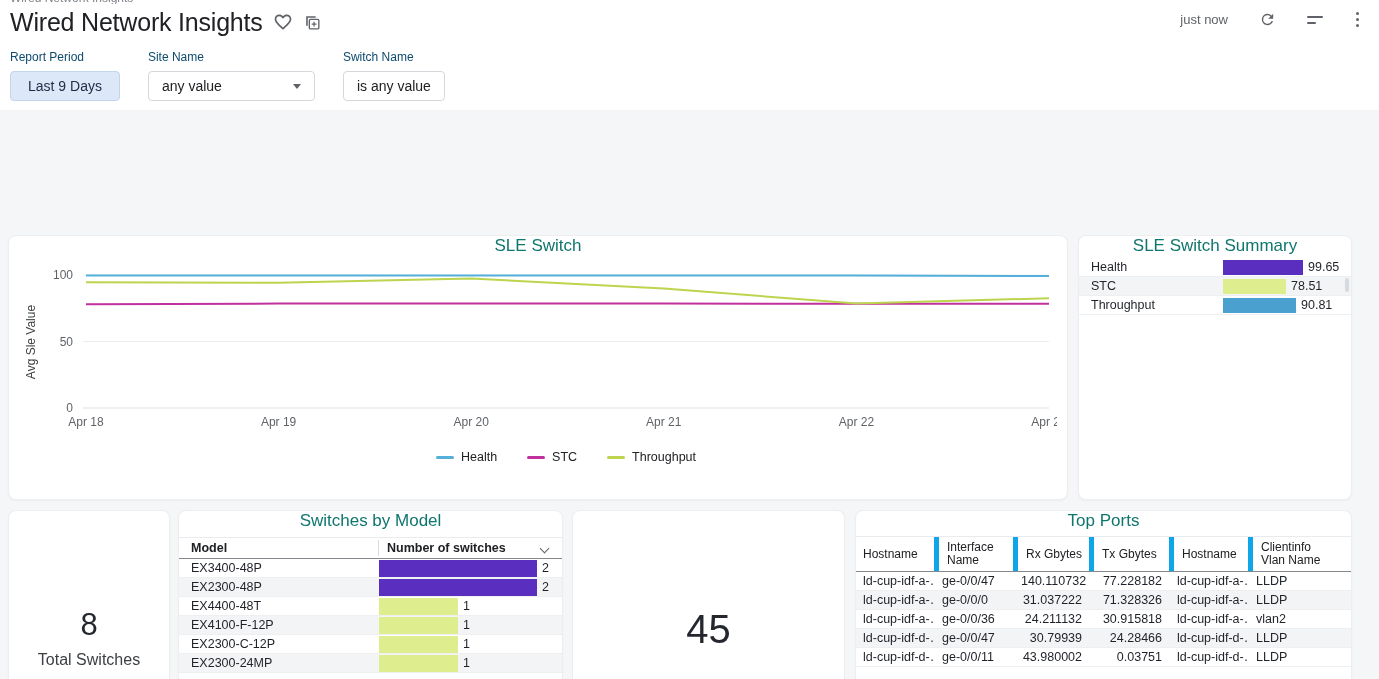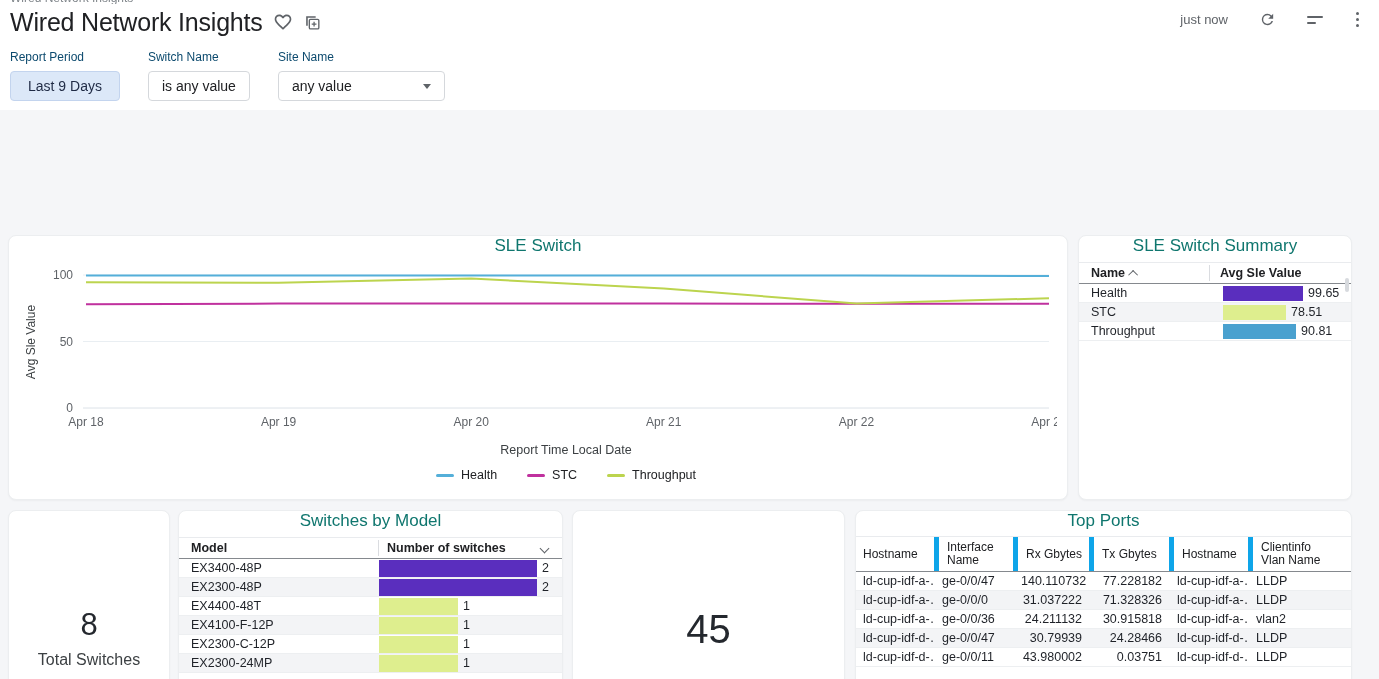--- a/index.html
+++ b/index.html
@@ -146,30 +146,30 @@
   </div>
 
   <div class="fbar" id="filter-bar">
       <div class="fgroup">
         <div class="flabel">Report Period</div>
         <div class="fctrl filled">
           <span>Last 9 Days</span>
         </div>
       </div>
       <div class="fgroup">
-        <div class="flabel">Switch Name</div>
-        <div class="fctrl outline">
-          <span>is any value</span>
-        </div>
-      </div>
-      <div class="fgroup">
         <div class="flabel">Site Name</div>
         <div class="fctrl select">
           <span>any value</span>
           <span class="caret"></span>
+        </div>
+      </div>
+      <div class="fgroup">
+        <div class="flabel">Switch Name</div>
+        <div class="fctrl outline">
+          <span>is any value</span>
         </div>
       </div>
     </div>
 
   <div class="canvas">
 
     <div class="card" id="chart-card">
       <div class="card-title">SLE Switch</div>
       <div id="line-chart"><svg width="1036" height="176">
             <line x1="62" y1="15" x2="1028" y2="15" stroke="#e9eef2" stroke-width="1"></line>
@@ -182,49 +182,38 @@
             <text x="257.6" y="166" text-anchor="middle" fill="#5f6368" font-size="12">Apr 19</text>
             <text x="450.2" y="166" text-anchor="middle" fill="#5f6368" font-size="12">Apr 20</text>
             <text x="642.8" y="166" text-anchor="middle" fill="#5f6368" font-size="12">Apr 21</text>
             <text x="835.4" y="166" text-anchor="middle" fill="#5f6368" font-size="12">Apr 22</text>
             <text x="1028" y="166" text-anchor="middle" fill="#5f6368" font-size="12">Apr 23</text>
             <polyline points="65,15.53200000000001 257.6,15.399000000000001 450.2,15.399000000000001 642.8,15.399000000000001 835.4,15.399000000000001 1028,16.063999999999993" fill="none" stroke="#54afd9" stroke-width="2" stroke-linejoin="round"></polyline>
             <polyline points="65,44.126999999999995 257.6,43.595 450.2,43.462 642.8,43.595 835.4,43.72799999999998 1028,43.72799999999998" fill="none" stroke="#c0319e" stroke-width="2" stroke-linejoin="round"></polyline>
             <polyline points="65,22.182000000000002 257.6,22.713999999999984 450.2,18.591000000000008 642.8,28.566000000000003 835.4,43.462 1028,38.27499999999999" fill="none" stroke="#bcd44e" stroke-width="2" stroke-linejoin="round"></polyline>
             <text x="14" y="82" fill="#3c4043" font-size="12" text-anchor="middle" transform="rotate(-90 14 82)">Avg Sle Value</text>
           </svg></div>
-      <div class="chart-footer">
-        <span class="xlabel">Report Time Local Date</span>
-      </div>
       <div class="legend" id="chart-legend">
           <span class="legend-item">
             <span class="sw" style="background: rgb(84, 175, 217);"></span>
             <span class="lbl">Health</span>
           </span>
           <span class="legend-item">
             <span class="sw" style="background: rgb(192, 49, 158);"></span>
             <span class="lbl">STC</span>
           </span>
           <span class="legend-item">
             <span class="sw" style="background: rgb(188, 212, 78);"></span>
             <span class="lbl">Throughput</span>
           </span>
         </div>
     </div>
 
     <div class="card" id="summary-card">
       <div class="card-title">SLE Switch Summary</div>
-      <div class="thead">
-        <span class="c1">
-          <span>Name</span>
-          <span class="chev up"></span>
-        </span>
-        <span class="vdiv"></span>
-        <span class="c2">Avg Sle Value</span>
-      </div>
       <div id="summary-rows">
           <div class="trow">
             <span class="name">Health</span>
             <span class="bar" style="width: 80px; background: rgb(90, 46, 190);"></span>
             <span class="bar-val">99.65</span>
           </div>
           <div class="trow alt">
             <span class="name">STC</span>
             <span class="bar" style="width: 63px; background: rgb(222, 238, 142);"></span>
             <span class="bar-val">78.51</span>

